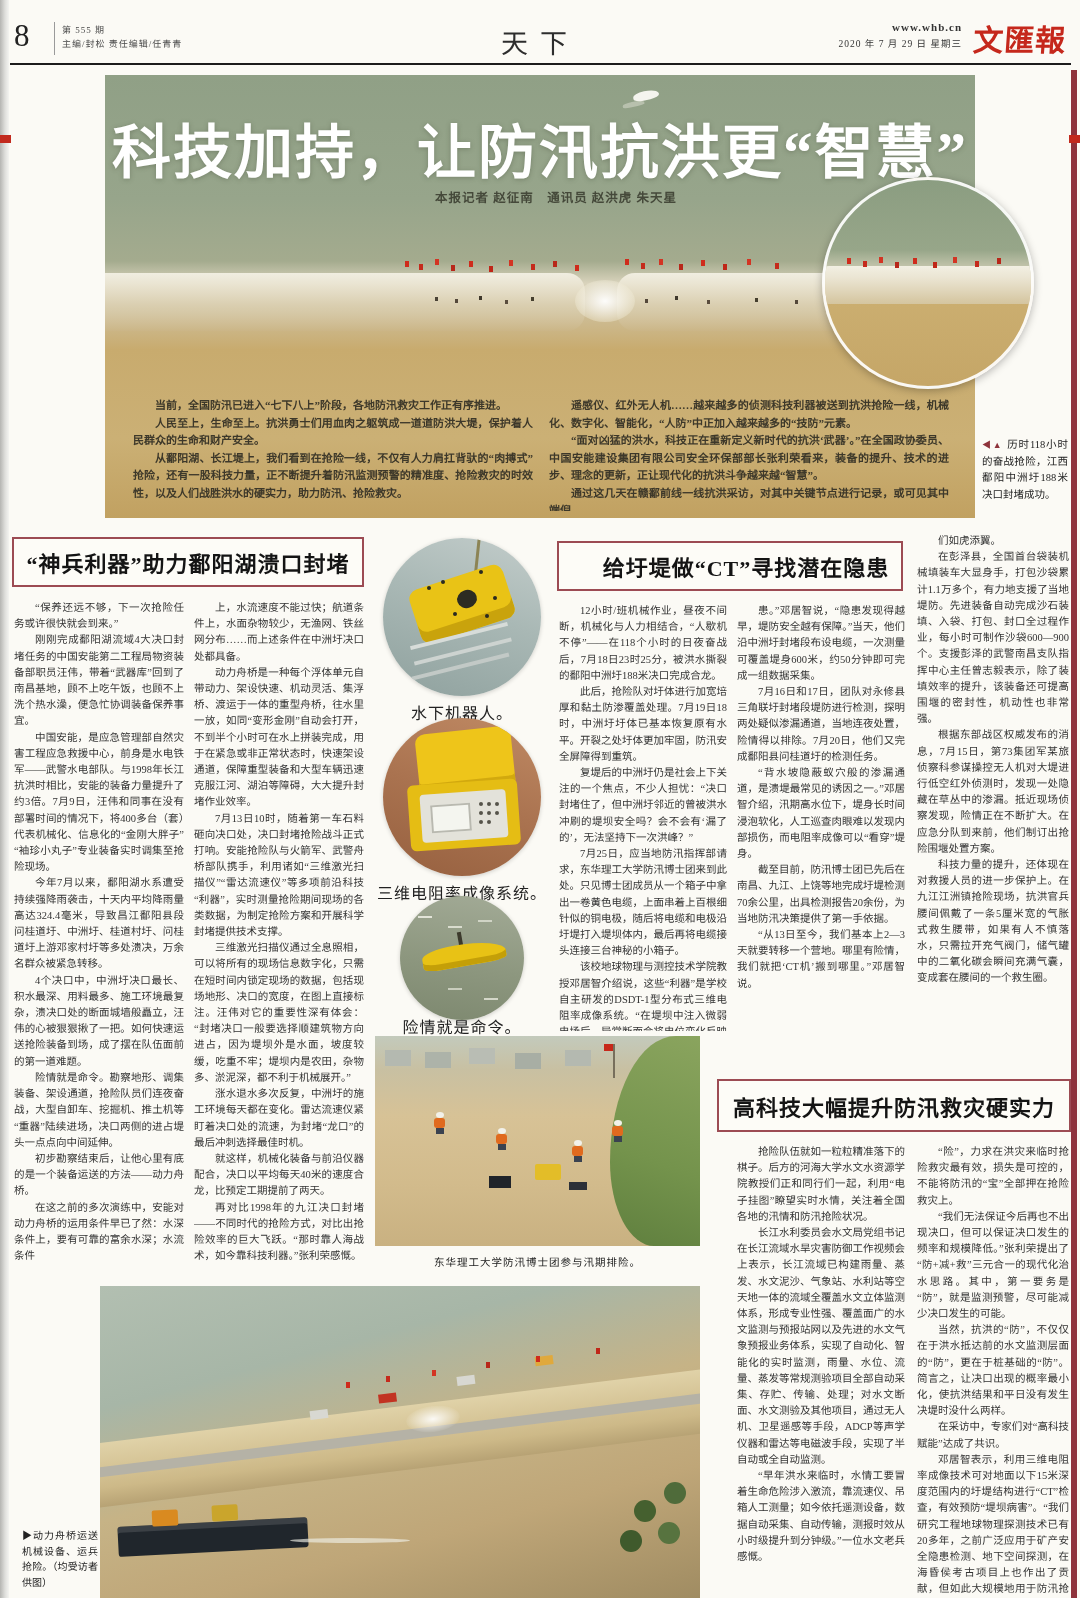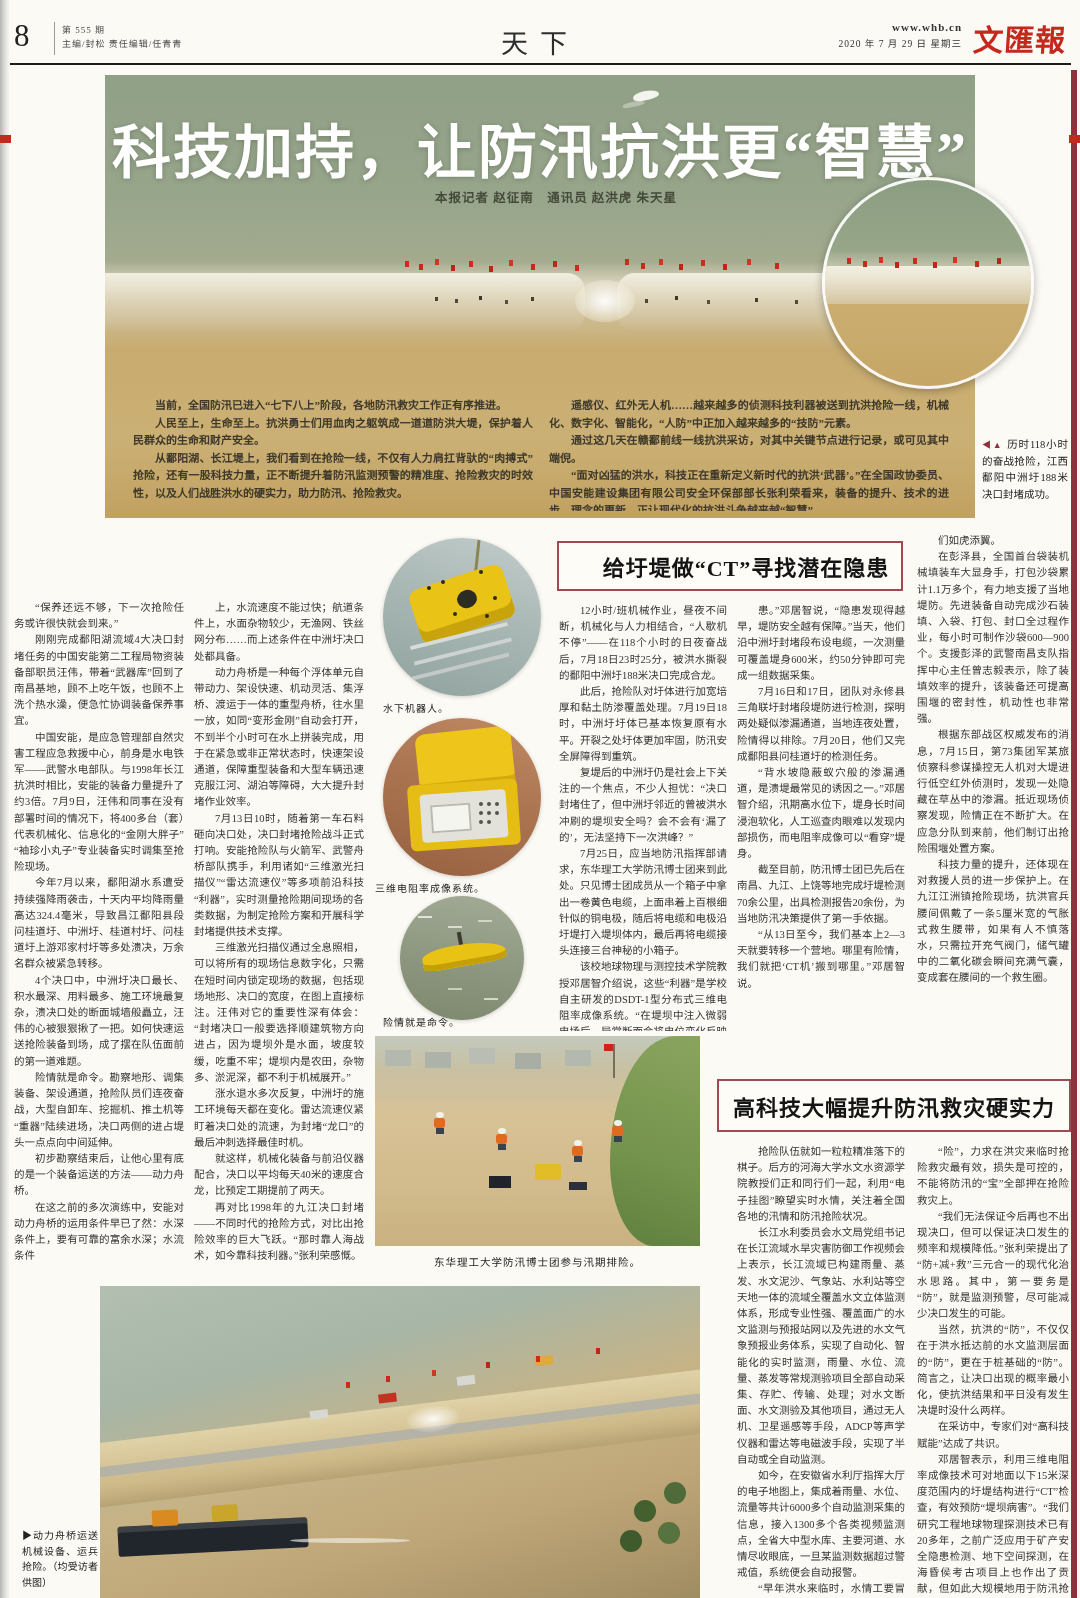--- a/index.html
+++ b/index.html
@@ -111,21 +111,21 @@
     border:2px solid #b9b9b0; transform:rotate(-4deg); }
   .case-keys { position:absolute; left:96px; top:84px; width:4px; height:4px; border-radius:50%; background:#55534a;
     box-shadow:8px 0 #55534a,16px 0 #55534a,0 9px #55534a,8px 9px #55534a,16px 9px #55534a,0 18px #55534a,8px 18px #55534a; }
   .circ3 { left:400px; top:896px; width:124px; height:124px;
     background:linear-gradient(190deg,#a3ab97 0%,#8d977f 55%,#7d886f 100%); }
   .ripples { position:absolute; left:18px; top:20px; width:14px; height:2px; background:rgba(245,245,235,.8);
     box-shadow:30px 10px rgba(245,245,235,.7),60px 4px rgba(245,245,235,.6),14px 40px rgba(245,245,235,.6),70px 34px rgba(245,245,235,.7),30px 72px rgba(245,245,235,.6),66px 82px rgba(245,245,235,.7); }
   .boat-hull { position:absolute; left:22px; top:48px; width:84px; height:22px; background:#e8c215;
     border-radius:60% 90% 30% 30%; transform:rotate(-10deg); box-shadow:inset 0 -6px 0 #c49f08; }
   .boat-mast { position:absolute; left:58px; top:36px; width:4px; height:14px; background:#3c3a2c; transform:rotate(-10deg); }
-  .circ-cap { position:absolute; text-align:left; font-size:10px; color:#222; letter-spacing:1px; }
+  .circ-cap { position:absolute; text-align:center; font-size:16px; color:#222; letter-spacing:1px; }
   .cap1 { left:383px; top:700px; width:158px; }
   .cap2 { left:375px; top:880px; width:174px; }
   .cap3 { left:383px; top:1014px; width:158px; }
 
   
   .teamphoto { position:absolute; left:375px; top:1036px; width:325px; height:210px; overflow:hidden;
     background:linear-gradient(180deg,#c3cabc 0%,#c8c0a2 16%,#d7c296 38%,#d2bb8c 70%,#c9b181 100%); }
   .skyline { position:absolute; left:10px; top:14px; width:26px; height:16px; background:#b4b9b0;
     box-shadow:40px 2px #adb3a9,84px -2px #b9bdb4,130px 3px #a8aea4,180px 0 #b4b9b0; }
   .grass { position:absolute; right:-20px; top:0; width:110px; height:210px; border-radius:60% 0 0 40%;
@@ -200,35 +200,38 @@
     <h1 class="main-headline">科技加持，让防汛抗洪更“智慧”</h1>
     <div class="main-byline">本报记者 赵征南　通讯员 赵洪虎 朱天星</div>
     <div class="lede">
       <div class="lcol">
           <p>当前，全国防汛已进入“七下八上”阶段，各地防汛救灾工作正有序推进。</p>
           <p>人民至上，生命至上。抗洪勇士们用血肉之躯筑成一道道防洪大堤，保护着人民群众的生命和财产安全。</p>
           <p>从鄱阳湖、长江堤上，我们看到在抢险一线，不仅有人力肩扛背驮的“肉搏式”抢险，还有一股科技力量，正不断提升着防汛监测预警的精准度、抢险救灾的时效性，以及人们战胜洪水的硬实力，助力防汛、抢险救灾。</p>
         </div>
       <div class="lcol">
           <p>遥感仪、红外无人机……越来越多的侦测科技利器被送到抗洪抢险一线，机械化、数字化、智能化，“人防”中正加入越来越多的“技防”元素。</p>
+          <p>“面对凶猛的洪水，科技正在重新定义新时代的抗洪‘武器’。”在全国政协委员、中国安能建设集团有限公司安全环保部部长张利荣看来，装备的提升、技术的进步、理念的更新，正让现代化的抗洪斗争越来越“智慧”。</p>
           <p>通过这几天在赣鄱前线一线抗洪采访，对其中关键节点进行记录，或可见其中端倪。</p>
-          <p>“面对凶猛的洪水，科技正在重新定义新时代的抗洪‘武器’。”在全国政协委员、中国安能建设集团有限公司安全环保部部长张利荣看来，装备的提升、技术的进步、理念的更新，正让现代化的抗洪斗争越来越“智慧”。</p>
         </div>
     </div>
   </div>
 
   <div class="inset">
     <div class="ilevee"></div>
     <div class="flags"></div>
   </div>
   <div class="inset-caption">
     <span class="mark">◀▲</span>
     <span>历时118小时的奋战抢险，江西鄱阳中洲圩188米决口封堵成功。</span>
   </div>
 
+  <div class="hbox left-a">
+    <span>“神兵利器”助力鄱阳湖溃口封堵</span>
+  </div>
   <div class="bodycol c-l1">
       <p>“保养还远不够，下一次抢险任务或许很快就会到来。”</p>
       <p>刚刚完成鄱阳湖流域4大决口封堵任务的中国安能第二工程局物资装备部职员汪伟，带着“武器库”回到了南昌基地，顾不上吃午饭，也顾不上洗个热水澡，便急忙协调装备保养事宜。</p>
       <p>中国安能，是应急管理部自然灾害工程应急救援中心，前身是水电铁军——武警水电部队。与1998年长江抗洪时相比，安能的装备力量提升了约3倍。7月9日，汪伟和同事在没有部署时间的情况下，将400多台（套）代表机械化、信息化的“金刚大胖子”“袖珍小丸子”专业装备实时调集至抢险现场。</p>
       <p>今年7月以来，鄱阳湖水系遭受持续强降雨袭击，十天内平均降雨量高达324.4毫米，导致昌江鄱阳县段问桂道圩、中洲圩、桂道村圩、问桂道圩上游邓家村圩等多处溃决，万余名群众被紧急转移。</p>
       <p>4个决口中，中洲圩决口最长、积水最深、用料最多、施工环境最复杂，溃决口处的断面城墙般矗立，汪伟的心被狠狠揪了一把。如何快速运送抢险装备到场，成了摆在队伍面前的第一道难题。</p>
       <p>险情就是命令。勘察地形、调集装备、架设通道，抢险队员们连夜奋战，大型自卸车、挖掘机、推土机等“重器”陆续进场，决口两侧的进占堤头一点点向中间延伸。</p>
       <p>初步勘察结束后，让他心里有底的是一个装备运送的方法——动力舟桥。</p>
       <p>在这之前的多次演练中，安能对动力舟桥的运用条件早已了然：水深条件上，要有可靠的富余水深；水流条件</p>
     </div>
@@ -318,21 +321,20 @@
     <div class="ybox"></div>
   </div>
   <div class="team-cap">东华理工大学防汛博士团参与汛期排险。</div>
 
   <div class="hbox right-a">
     <span>高科技大幅提升防汛救灾硬实力</span>
   </div>
   <div class="bodycol c-r1">
       <p>抢险队伍就如一粒粒精准落下的棋子。后方的河海大学水文水资源学院教授们正和同行们一起，利用“电子挂图”瞭望实时水情，关注着全国各地的汛情和防汛抢险状况。</p>
       <p>长江水利委员会水文局党组书记在长江流域水旱灾害防御工作视频会上表示，长江流域已构建雨量、蒸发、水文泥沙、气象站、水利站等空天地一体的流域全覆盖水文立体监测体系，形成专业性强、覆盖面广的水文监测与预报站网以及先进的水文气象预报业务体系，实现了自动化、智能化的实时监测，雨量、水位、流量、蒸发等常规测验项目全部自动采集、存贮、传输、处理；对水文断面、水文测验及其他项目，通过无人机、卫星遥感等手段，ADCP等声学仪器和雷达等电磁波手段，实现了半自动或全自动监测。</p>
-      <p>如今，在安徽省水利厅指挥大厅的电子地图上，集成着雨量、水位、流量等共计6000多个自动监测采集的信息，接入1300多个各类视频监测点，全省大中型水库、主要河道、水情尽收眼底，一旦某监测数据超过警戒值，系统便会自动报警。</p>
       <p>“早年洪水来临时，水情工要冒着生命危险涉入激流，靠流速仪、吊箱人工测量；如今依托遥测设备，数据自动采集、自动传输，测报时效从小时级提升到分钟级。”一位水文老兵感慨。</p>
     </div>
   <div class="bodycol c-r2">
       <p>“险”，力求在洪灾来临时抢险救灾最有效，损失是可控的，不能将防汛的“宝”全部押在抢险救灾上。</p>
       <p>“我们无法保证今后再也不出现决口，但可以保证决口发生的频率和规模降低。”张利荣提出了“防+减+救”三元合一的现代化治水思路。其中，第一要务是“防”，就是监测预警，尽可能减少决口发生的可能。</p>
       <p>当然，抗洪的“防”，不仅仅在于洪水抵达前的水文监测层面的“防”，更在于桩基础的“防”。简言之，让决口出现的概率最小化，使抗洪结果和平日没有发生决堤时没什么两样。</p>
       <p>在采访中，专家们对“高科技赋能”达成了共识。</p>
       <p>邓居智表示，利用三维电阻率成像技术可对地面以下15米深度范围内的圩堤结构进行“CT”检查，有效预防“堤坝病害”。“我们研究工程地球物理探测技术已有20多年，之前广泛应用于矿产安全隐患检测、地下空间探测，在海昏侯考古项目上也作出了贡献，但如此大规模地用于防汛抢险还是第一次。”</p>
     </div>
 

